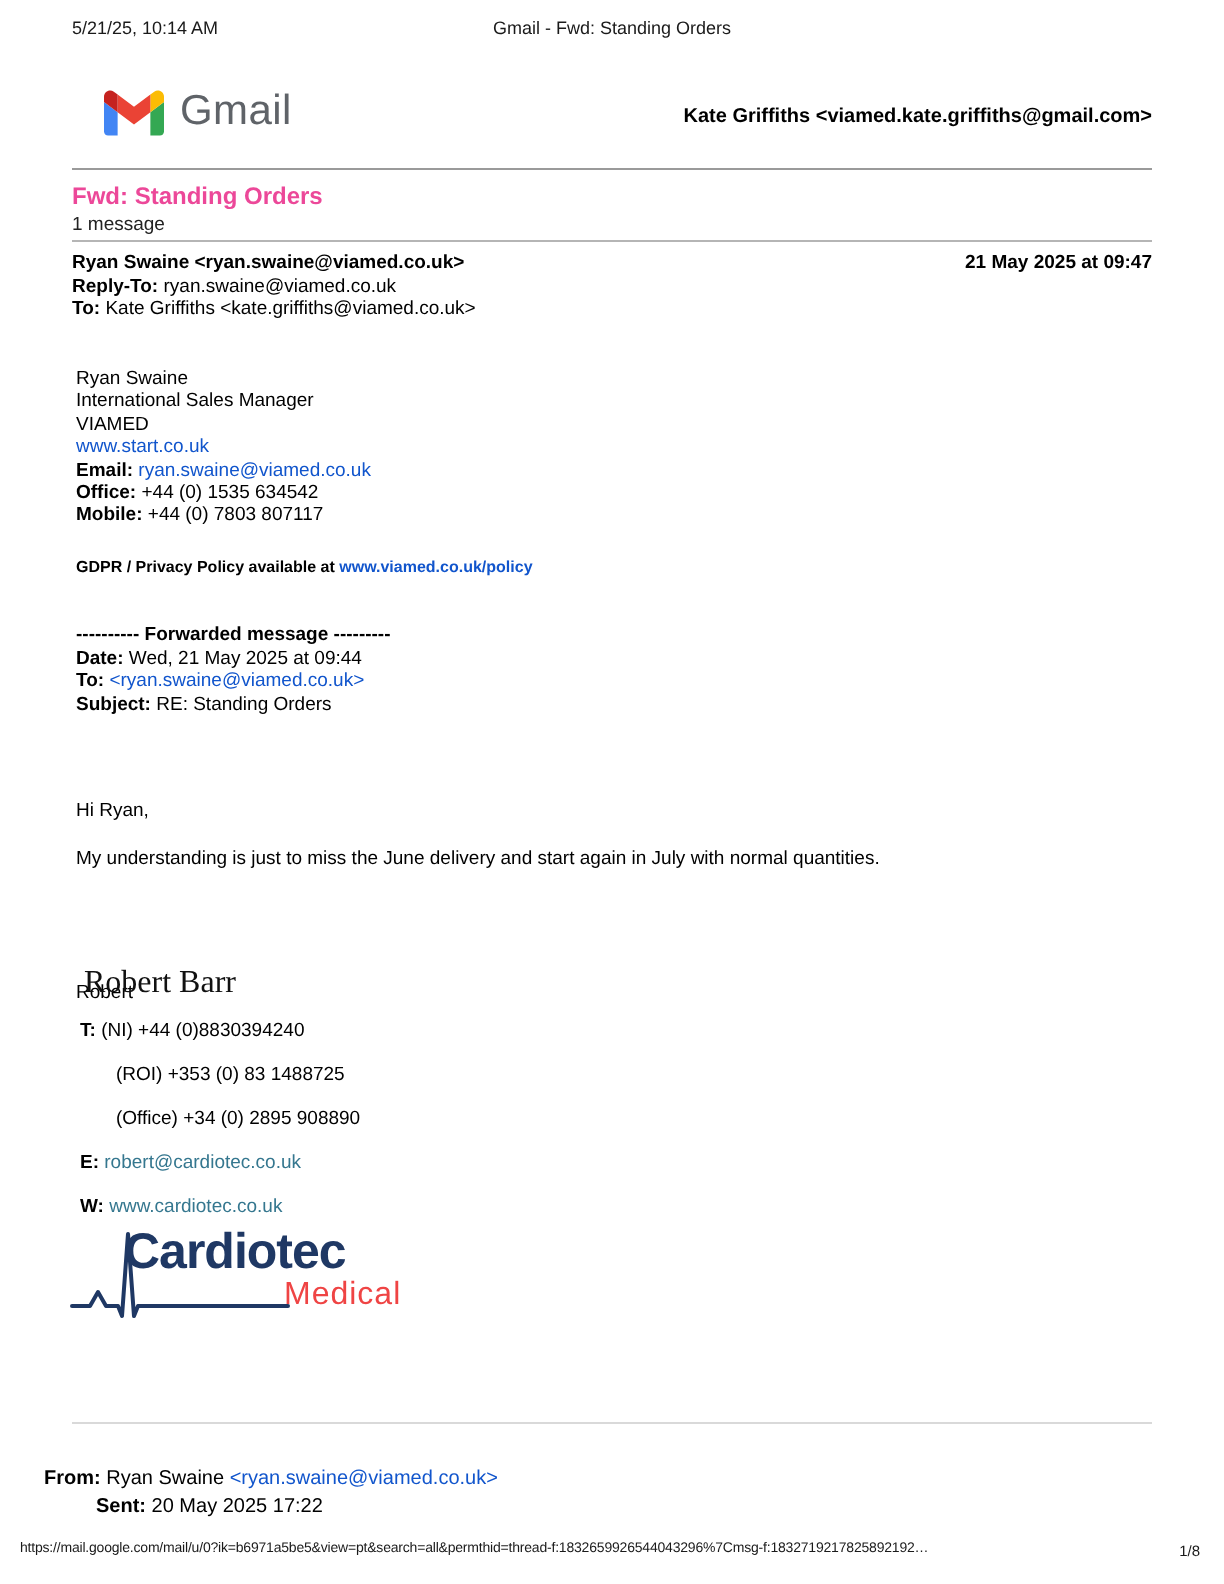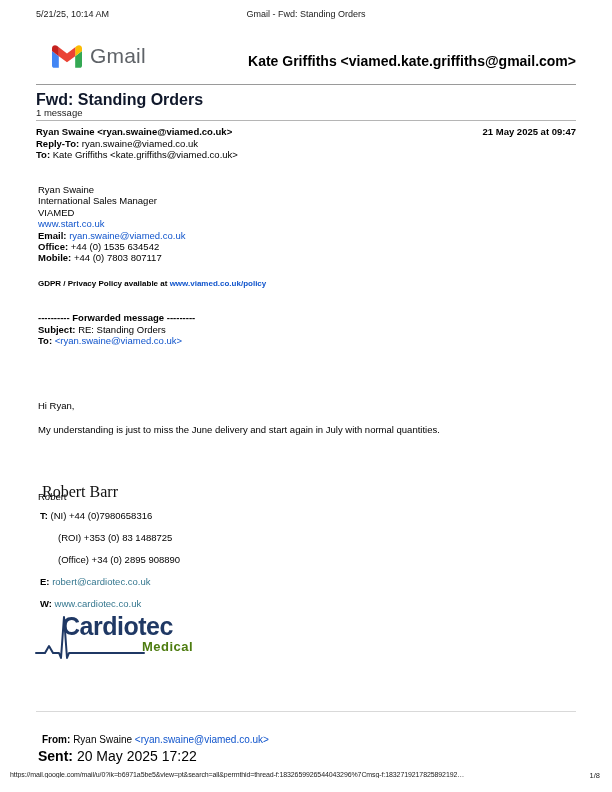--- a/index.html
+++ b/index.html
@@ -1,52 +1,52 @@
 <!DOCTYPE html>
 <html><head>
 <meta charset="utf-8">
 <style>
   html,body{margin:0;padding:0;background:#fff;}
   body{width:612px;height:792px;position:relative;font-family:"Liberation Sans",sans-serif;color:#000;overflow:hidden;}
   .abs{position:absolute;}
   .ph{font-size:9px;color:#1a1a1a;}
   .rule{height:1px;left:36px;right:36px;}
-  .subject{font-size:16px;font-weight:700;color:#0f172a;}
+  .subject{font-size:12px;font-weight:700;color:#ec4899;}
   .small{font-size:9.5px;}
   .b{font-weight:700;}
   .link{color:#1155cc;text-decoration:none;}
   .tlink{color:#35778f;text-decoration:none;}
   .sigblock div{line-height:11.4px;font-size:9.5px;}
   .fwdblock div{line-height:11.6px;font-size:9.5px;}
   .contact{font-size:9.5px;}
   .gmail-wordmark{font-size:21px;color:#5f6368;letter-spacing:0.2px;}
   .serifname{font-family:"Liberation Serif",serif;font-size:16px;color:#111;}
   .brand{font-size:25px;font-weight:700;color:#1f3864;letter-spacing:-0.5px;}
-  .brandsub{font-size:13px;font-weight:700;color:#4d7c0f;letter-spacing:0.5px;}
+  .brandsub{font-size:16px;font-weight:400;color:#ef4444;letter-spacing:0.5px;}
   .footer-url{font-size:7px;color:#1a1a1a;letter-spacing:-0.1px;white-space:nowrap;}
 </style>
 </head>
 <body>
 
 <div class="abs ph" style="top:9px;left:36px;">5/21/25, 10:14 AM</div>
 <div class="abs ph" style="top:9px;left:0;right:0;text-align:center;">Gmail - Fwd: Standing Orders</div>
 
 <div class="abs" style="top:44px;left:36px;display:flex;align-items:center;margin-left:16px;">
   <span style="display:inline-block;width:30px;height:23px;">
     <svg width="30" height="23" viewBox="52 42 88 66" xmlns="http://www.w3.org/2000/svg">
       <path fill="#4285f4" d="M58 108h14V74L52 59v43c0 3.32 2.69 6 6 6"></path>
       <path fill="#34a853" d="M120 108h14c3.32 0 6-2.69 6-6V59l-20 15"></path>
       <path fill="#fbbc04" d="M120 48v26l20-15v-8c0-7.42-8.47-11.65-14.4-7.2"></path>
       <path fill="#ea4335" d="M72 74V48l24 18 24-18v26L96 92"></path>
       <path fill="#c5221f" d="M52 51v8l20 15V48l-5.6-4.2c-5.94-4.45-14.4-.22-14.4 7.2"></path>
     </svg>
   </span>
   <span class="gmail-wordmark" style="margin-left:8px;">Gmail</span>
 </div>
-<div class="abs b" style="top:53px;right:36px;font-size:14px;text-align:right;">Kate Griffiths &lt;viamed.kate.griffiths@gmail.com&gt;</div>
+<div class="abs b" style="top:53px;right:36px;font-size:10px;text-align:right;">Kate Griffiths &lt;viamed.kate.griffiths@gmail.com&gt;</div>
 
 <div class="abs rule" style="top:84px;background:#9a9a9a;"></div>
 
 <div class="abs subject" style="top:91px;left:36px;">Fwd: Standing Orders</div>
 <div class="abs small" style="top:107px;left:36px;color:#222;">1 message</div>
 
 <div class="abs rule" style="top:120px;background:#b5b5b5;"></div>
 
 <div class="abs small b" style="top:126px;left:36px;">Ryan Swaine &lt;ryan.swaine@viamed.co.uk&gt;</div>
 <div class="abs small b" style="top:126px;right:36px;text-align:left;">21 May 2025 at 09:47</div>
@@ -78,38 +78,42 @@
   </div>
 </div>
 <div class="abs" style="top:279px;left:38px;font-size:8px;">
   <span class="b">GDPR / Privacy Policy available at</span>
   <a class="link b" href="#">www.viamed.co.uk/policy</a>
 </div>
 
 <div class="abs fwdblock" style="top:312px;left:38px;">
   <div class="b">---------- Forwarded message ---------</div>
   <div>
-    <span class="b">Subject:</span>
-    <span>RE: Standing Orders</span>
+    <span class="b">Date:</span>
+    <span>Wed, 21 May 2025 at 09:44</span>
   </div>
   <div>
     <span class="b">To:</span>
     <a class="link" href="#">&lt;ryan.swaine@viamed.co.uk&gt;</a>
+  </div>
+  <div>
+    <span class="b">Subject:</span>
+    <span>RE: Standing Orders</span>
   </div>
 </div>
 
 <div class="abs small" style="top:400px;left:38px;">Hi Ryan,</div>
 <div class="abs small" style="top:424px;left:38px;right:36px;">My understanding is just to miss the June delivery and start again in July with normal quantities.</div>
 <div class="abs small" style="top:447px;left:38px;margin-top:44px;">Robert</div>
 
 <div class="abs serifname" style="top:483px;left:42px;">Robert Barr</div>
 
 <div class="abs contact" style="top:510px;left:40px;">
   <span class="b">T:</span>
-  <span>(NI) +44 (0)7980658316</span>
+  <span>(NI) +44 (0)8830394240</span>
 </div>
 <div class="abs contact" style="top:532px;left:58px;">(ROI) +353 (0) 83 1488725</div>
 <div class="abs contact" style="top:554px;left:58px;">(Office) +34 (0) 2895 908890</div>
 <div class="abs contact" style="top:576px;left:40px;">
   <span class="b">E:</span>
   <a class="tlink" href="#">robert@cardiotec.co.uk</a>
 </div>
 <div class="abs contact" style="top:598px;left:40px;">
   <span class="b">W:</span>
   <a class="tlink" href="#">www.cardiotec.co.uk</a>
@@ -120,23 +124,23 @@
     <svg width="160" height="52" viewBox="0 0 160 52" xmlns="http://www.w3.org/2000/svg">
       <polyline points="1,41 10,41 14,34 18,41 24,41 26,46 29,5 32,46 34,41 109,41" fill="none" stroke="#1f3864" stroke-width="2" stroke-linejoin="round" stroke-linecap="round"></polyline>
     </svg>
   </span>
   <span class="brand" style="position:absolute;left:27px;top:0;">Cardiotec</span>
   <span class="brandsub" style="position:absolute;left:107px;top:27px;">Medical</span>
 </div>
 
 <div class="abs rule" style="top:711px;background:#d9d9d9;"></div>
 
-<div class="abs" style="top:734px;left:42px;font-size:10px;">
+<div class="abs" style="top:734px;left:22px;font-size:10px;">
   <span class="b">From:</span>
   <span>Ryan Swaine </span><a class="link" href="#">&lt;ryan.swaine@viamed.co.uk&gt;</a>
 </div>
-<div class="abs" style="top:748px;left:38px;font-size:14px;">
+<div class="abs" style="top:748px;left:48px;font-size:10px;">
   <span class="b">Sent:</span>
   <span>20 May 2025 17:22</span>
 </div>
 
 <div class="abs footer-url" style="top:771px;left:10px;max-width:555px;overflow:hidden;">https://mail.google.com/mail/u/0?ik=b6971a5be5&amp;view=pt&amp;search=all&amp;permthid=thread-f:1832659926544043296%7Cmsg-f:1832719217825892192…</div>
 <div class="abs" style="top:771px;right:12px;font-size:7.5px;color:#1a1a1a;">1/8</div>
 
 </body></html>

